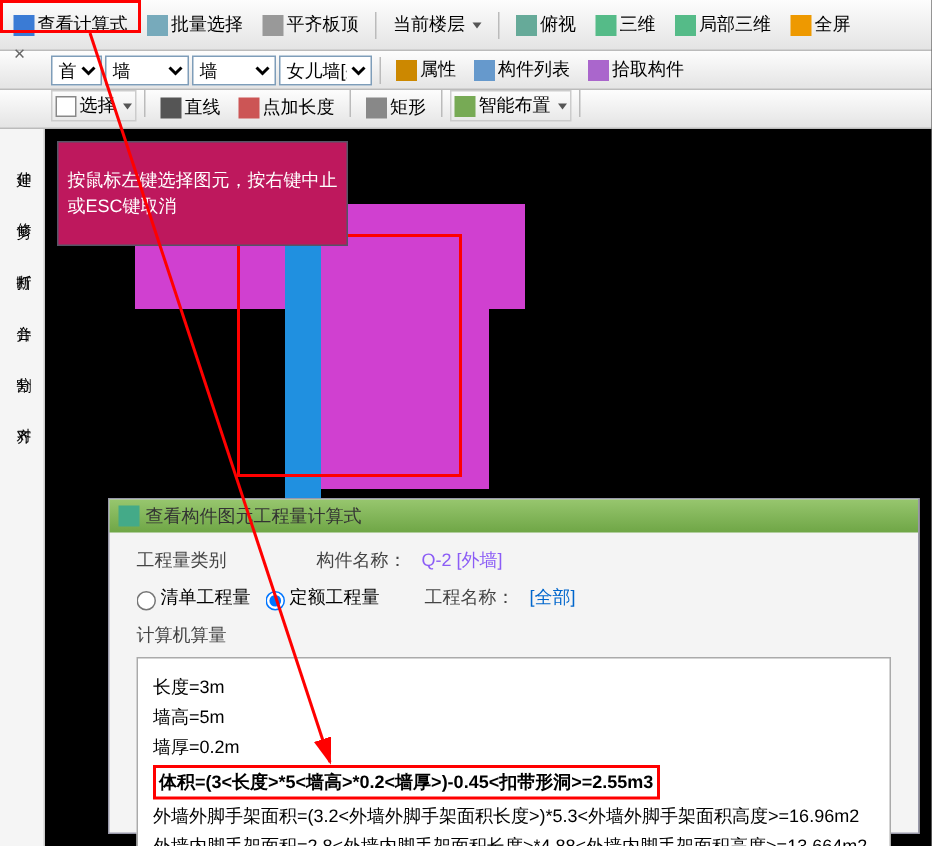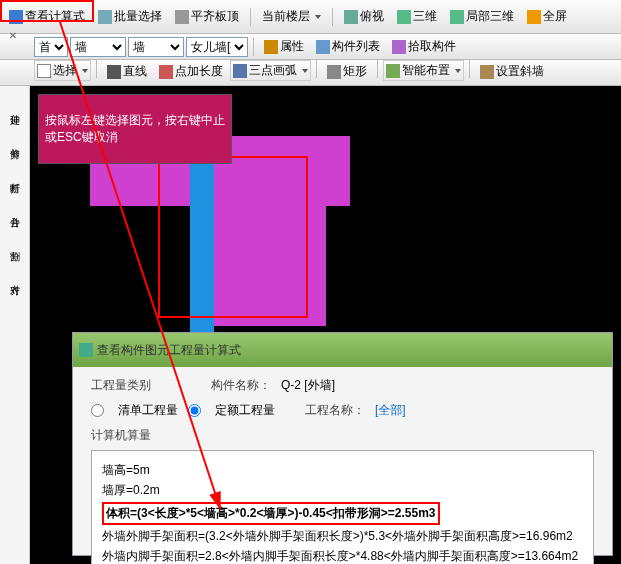--- a/index.html
+++ b/index.html
@@ -17,26 +17,26 @@
 .leftbar{width:30px;background:#f5f5f5;border-right:1px solid #ccc;display:flex;flex-direction:column;align-items:center;padding-top:4px}
 .lbtn{width:22px;height:30px;margin:2px 0;display:flex;flex-direction:column;align-items:center;justify-content:center;cursor:pointer;font-size:10px;writing-mode:vertical-rl}
 .canvas-wrap{flex:1;position:relative;background:#000}
 .canvas{position:absolute;inset:0}
 .hint{position:absolute;left:8px;top:8px;background:#be185d;color:#fff;padding:17px 6px;font-size:11px;line-height:1.4;border:1px solid #556}
 .magenta1{position:absolute;left:60px;top:50px;width:260px;height:70px;background:#d040d0}
 .blue-col{position:absolute;left:160px;top:50px;width:24px;height:290px;background:#2090e0}
 .magenta2{position:absolute;left:184px;top:60px;width:112px;height:180px;background:#d040d0}
 .redbox1{position:absolute;left:128px;top:70px;width:150px;height:162px;border:2px solid red}
 .panel{position:absolute;left:72px;top:332px;right:8px;bottom:8px;background:#f4f4f4;border:1px solid #99a}
-.panel-title{height:34px;background:linear-gradient(#97c66e,#6fa646);color:#333;display:flex;align-items:center;padding:0 6px;gap:4px}
+.panel-title{height:22px;background:linear-gradient(#97c66e,#6fa646);color:#333;display:flex;align-items:center;padding:0 6px;gap:4px}
 .pico{width:14px;height:14px;background:#4a8;display:inline-block}
 .panel-body{padding:10px 18px}
 .row{display:flex;align-items:center;gap:10px;margin-bottom:8px}
 .lbl{color:#444}
-.radio{display:flex;align-items:center;gap:14px}
+.radio{display:flex;align-items:flex-end;gap:3px}
 .box{border:1px solid #aaa;background:#fff;padding:8px 10px;margin-top:6px}
 .line{margin:3px 0;white-space:nowrap}
 .redbox2{border:2px solid red;padding:1px 2px;display:inline-block}
 .topred{position:absolute;left:0;top:0;width:94px;height:22px;border:2px solid red;pointer-events:none}
 svg.arrow-svg{position:absolute;left:0;top:0;pointer-events:none}
 .closex{position:absolute;left:4px;top:30px;width:18px;height:14px;font-size:10px;color:#666;text-align:center}
 </style>
 </head>
 <body>
 
@@ -108,41 +108,32 @@
     </div>
   <div class="sep"></div>
   <div class="tbtn">
       <span class="ico" style="background:#555"></span>
       <span>直线</span>
     </div>
   <div class="tbtn">
       <span class="ico" style="background:#c55"></span>
       <span>点加长度</span>
     </div>
-  <div class="tbtn dd">
-      <span class="ico" style="background:#57a"></span>
-      <span>三点画弧</span>
-      <span class="arrow"></span>
-    </div>
   <div class="sep"></div>
   <div class="tbtn">
       <span class="ico" style="background:#888"></span>
       <span>矩形</span>
     </div>
   <div class="sep"></div>
   <div class="tbtn dd">
       <span class="ico" style="background:#7a5"></span>
       <span>智能布置</span>
       <span class="arrow"></span>
     </div>
   <div class="sep"></div>
-  <div class="tbtn">
-      <span class="ico" style="background:#a85"></span>
-      <span>设置斜墙</span>
-    </div>
 </div>
 
 <div class="main">
   <div class="leftbar">
     <div class="lbtn">延伸</div>
     <div class="lbtn">修剪</div>
     <div class="lbtn">打断</div>
     <div class="lbtn">合并</div>
     <div class="lbtn">分割</div>
     <div class="lbtn">对齐</div>
@@ -164,37 +155,38 @@
 <div class="panel">
   <div class="panel-title">
     <span class="pico"></span>
     <span>查看构件图元工程量计算式</span>
   </div>
   <div class="panel-body">
     <div class="row">
       <span class="lbl">工程量类别</span>
       <span style="width:40px"></span>
       <span class="lbl">构件名称：</span>
-      <span style="color:#000000">Q-2 [外墙]</span>
+      <span style="color:#8b5cf6">Q-2 [外墙]</span>
     </div>
     <div class="row">
       <label class="radio">
           <input type="radio" name="qt" style="">
           <span>清单工程量</span>
         </label>
       <label class="radio">
           <input type="radio" name="qt" checked="" style="">
           <span>定额工程量</span>
         </label>
       <span style="width:10px"></span>
       <span class="lbl">工程名称：</span>
       <span style="color:#06c">[全部]</span>
     </div>
     <div class="lbl" style="margin-top:8px">计算机算量</div>
     <div class="box">
+      <div class="line">长度=3m</div>
       <div class="line">墙高=5m</div>
       <div class="line">墙厚=0.2m</div>
       <div class="line"><span class="redbox2"><b>体积=(3&lt;长度&gt;*5&lt;墙高&gt;*0.2&lt;墙厚&gt;)-0.45&lt;扣带形洞&gt;=2.55m3</b></span></div>
       <div class="line">外墙外脚手架面积=(3.2&lt;外墙外脚手架面积长度&gt;)*5.3&lt;外墙外脚手架面积高度&gt;=16.96m2</div>
       <div class="line">外墙内脚手架面积=2.8&lt;外墙内脚手架面积长度&gt;*4.88&lt;外墙内脚手架面积高度&gt;=13.664m2</div>
     </div>
   </div>
 </div>
 
 <div class="topred"></div>

